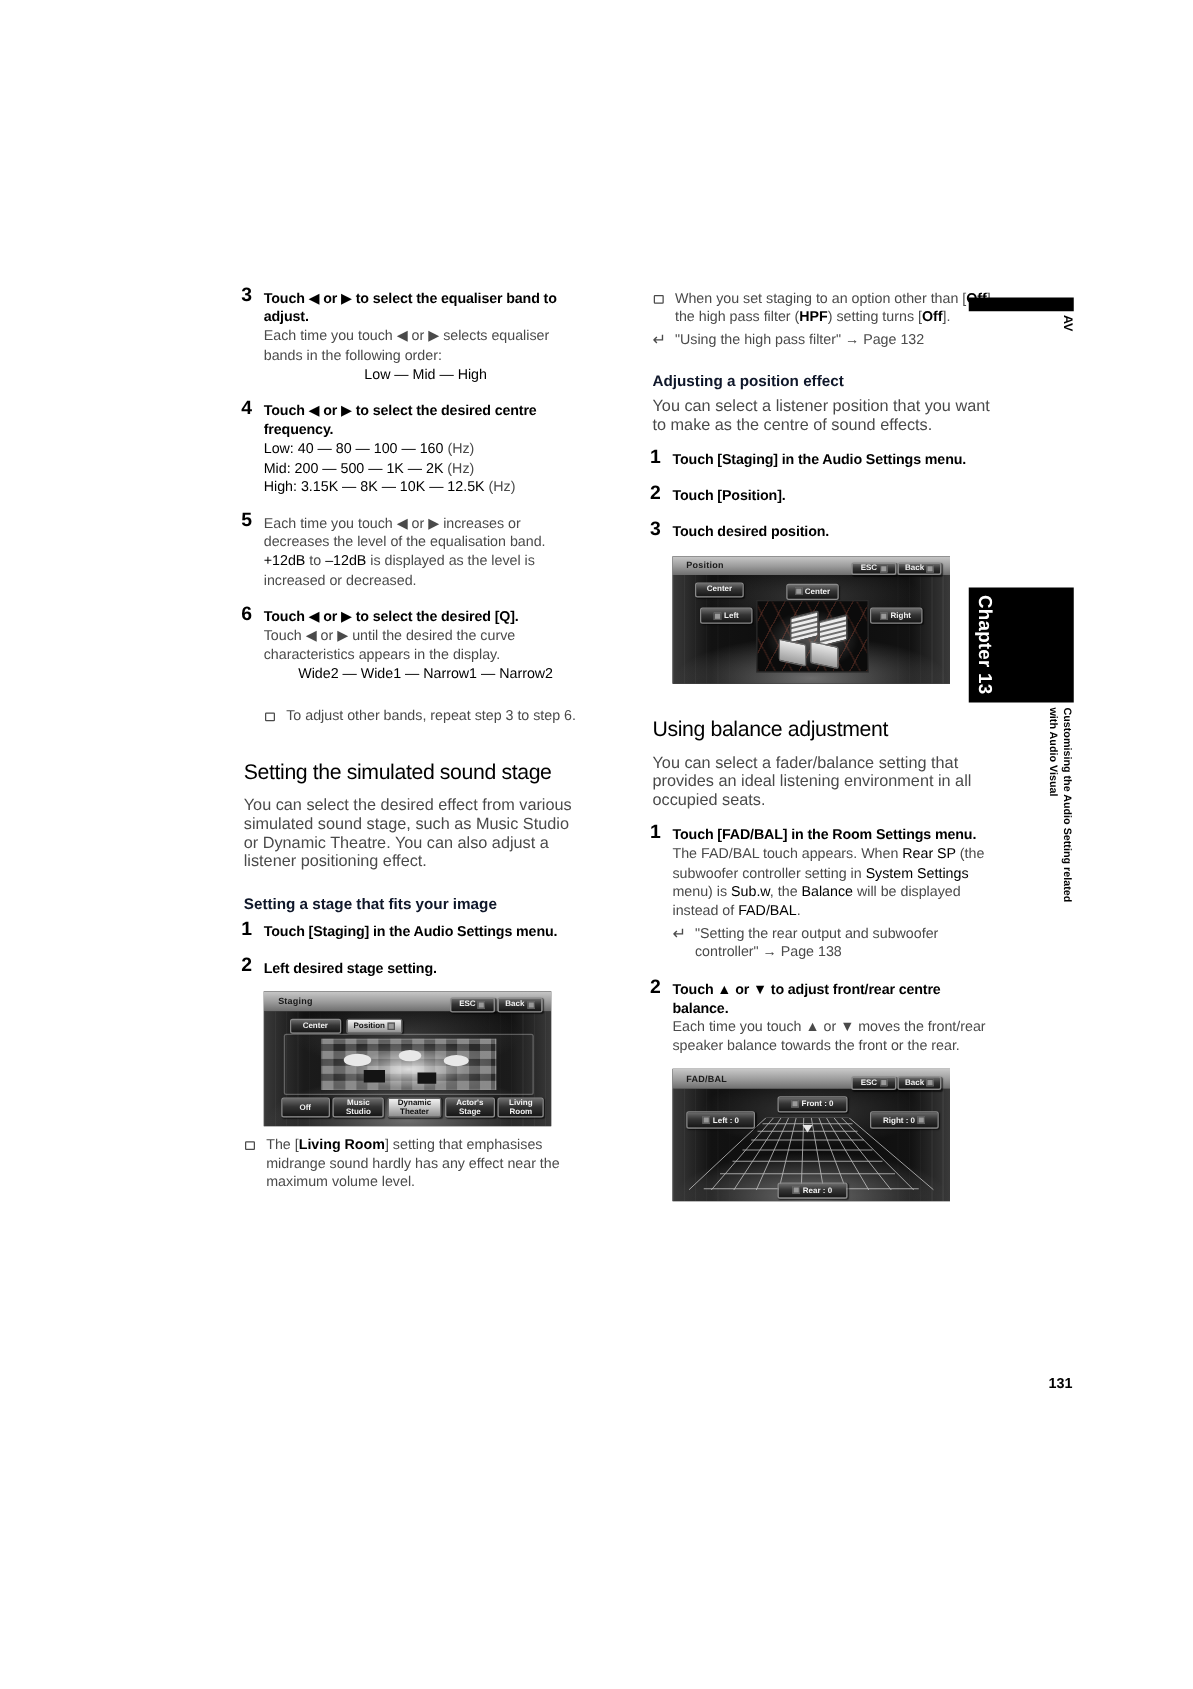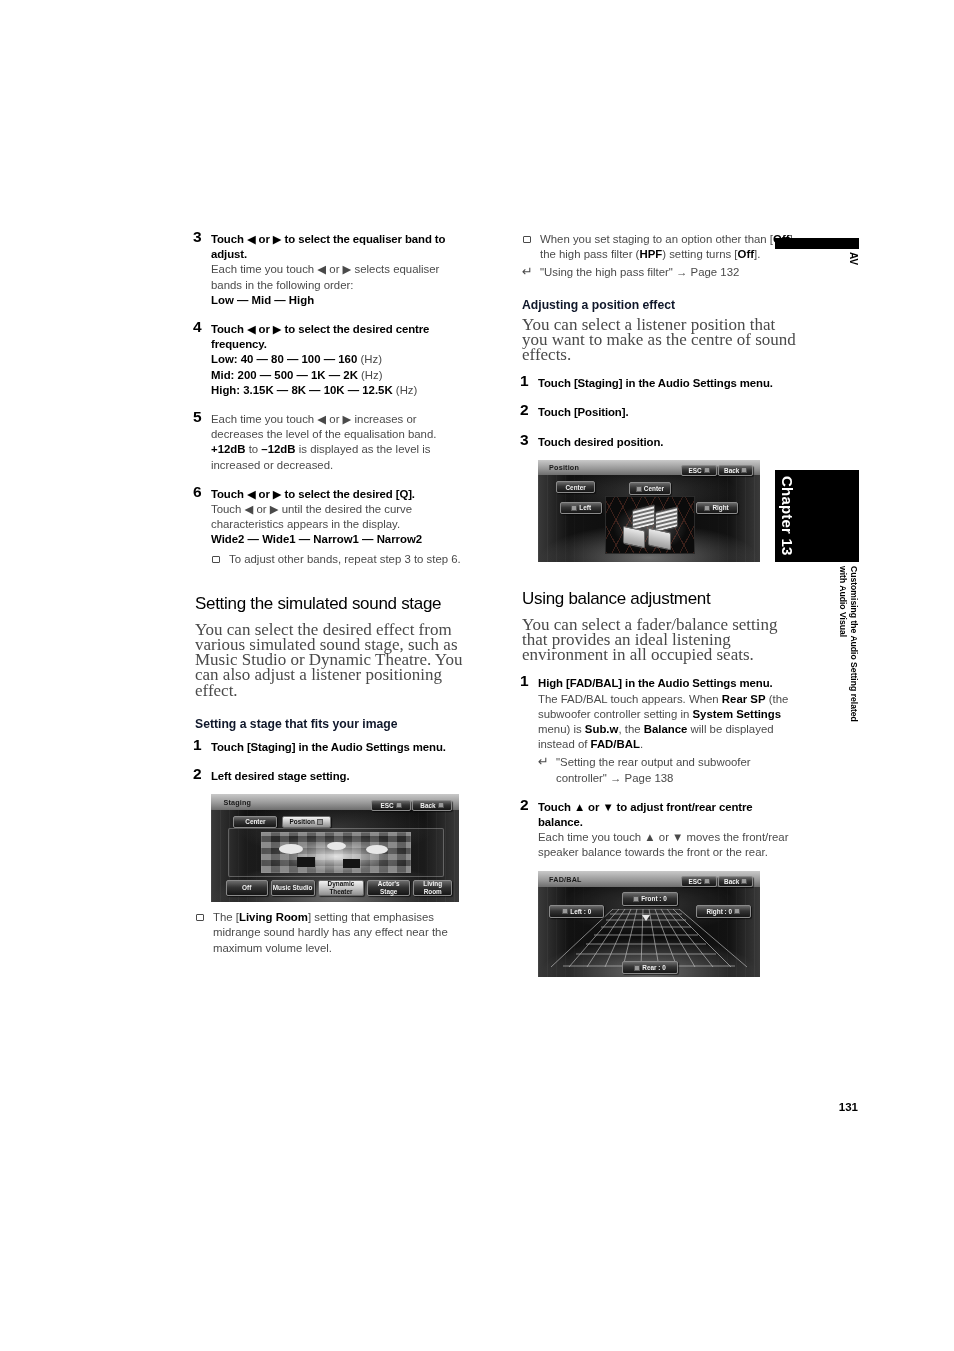--- a/index.html
+++ b/index.html
@@ -23,37 +23,37 @@
     font-weight:bold;font-size:15.5px;color:#000;
     font-family:"Liberation Sans",sans-serif;
   }
   .step-title{
     font-weight:bold;font-size:11.4px;line-height:15.2px;color:#000;
     letter-spacing:-0.1px;
   }
   .step-body{
     font-size:11.4px;line-height:15.2px;color:#4a4a4a;margin-top:0px;
   }
-  .step-body b, .bold{color:#000;font-weight:bold;}
-  .plain-body{font-size:17px;line-height:15.2px;color:#4a4a4a;font-family:Liberation Serif, serif;}
+  .step-body b, .bold{color:#000;font-weight:normal;text-align:center;}
+  .plain-body{font-size:13px;line-height:15.2px;color:#4a4a4a;}
 
   
   h1.sec{
     font-size:17px;line-height:21px;font-weight:normal;color:#000;
     margin:26px 0 8px 0;letter-spacing:-0.3px;
   }
   h2.sub{
     font-size:12.2px;line-height:16px;font-weight:bold;color:#0f172a;
     margin:18px 0 8px 0;
   }
   h2.sub.tight{margin-top:16px;margin-bottom:4px;}
 
   
   .note{
-    position:relative;padding-left:18px;margin-top:4px;
+    position:relative;padding-left:18px;margin-top:18px;
     font-size:11.4px;line-height:15.2px;color:#4a4a4a;
   }
   .note .gl{
     position:absolute;left:0;top:0px;font-size:11px;color:#4a4a4a;
     line-height:15.2px;
   }
   .note-sq .gl{
     width:8px;height:7px;border:1.6px solid #4a4a4a;top:4px;left:1px;
     box-sizing:border-box;border-radius:1px;
   }
@@ -234,21 +234,21 @@
     <div class="step">
       <span class="num">1</span>
       <div class="step-title">Touch [Staging] in the Audio Settings menu.</div>
     </div>
 
     <div class="step" style="margin-bottom:4px;">
       <span class="num">2</span>
       <div class="step-title">Left desired stage setting.</div>
     </div>
 
-    <div class="shot" style="left:16px;width:248px;height:108px;">
+    <div class="shot" style="left:16px;width:230px;height:108px;">
       <div class="room"></div>
       <div class="ribs"></div>
       <div class="bar">
         <span class="ttl">Staging</span>
       </div>
       <div class="btn dark esc">
         <span>ESC</span>
           <span class="sq" style="margin:0 0 0 2px;"></span>
       </div>
       <div class="btn dark back">
@@ -364,21 +364,21 @@
         <div class="seat" style="left:20%;top:56%;width:22%;height:28%;transform:skewY(12deg);"></div>
         <div class="seat" style="left:48%;top:60%;width:24%;height:28%;transform:skewY(12deg);"></div>
       </div>
     </div>
 
     <h1 class="sec">Using balance adjustment</h1>
     <div class="plain-body">You can select a fader/balance setting that provides an ideal listening environment in all occupied seats.</div>
 
     <div class="step" style="margin-top:14px;">
       <span class="num">1</span>
-      <div class="step-title">High [FAD/BAL] in the Audio Settings menu.</div>
+      <div class="step-title">Touch [FAD/BAL] in the Room Settings menu.</div>
       <div class="step-body"><span>The FAD/BAL touch appears. When </span><b>Rear SP</b><span> (the subwoofer controller setting in </span><b>System Settings</b><span> menu) is </span><b>Sub.w</b><span>, the </span><b>Balance</b><span> will be displayed instead of </span><b>FAD/BAL</b><span>.</span></div>
       <div class="ref">
         <span class="gl">↵</span>
         <span>"Setting the rear output and subwoofer controller" → Page 138</span>
       </div>
     </div>
 
     <div class="step" style="margin-bottom:4px;">
       <span class="num">2</span>
       <div class="step-title">Touch ▲ or ▼ to adjust front/rear centre balance.</div>

